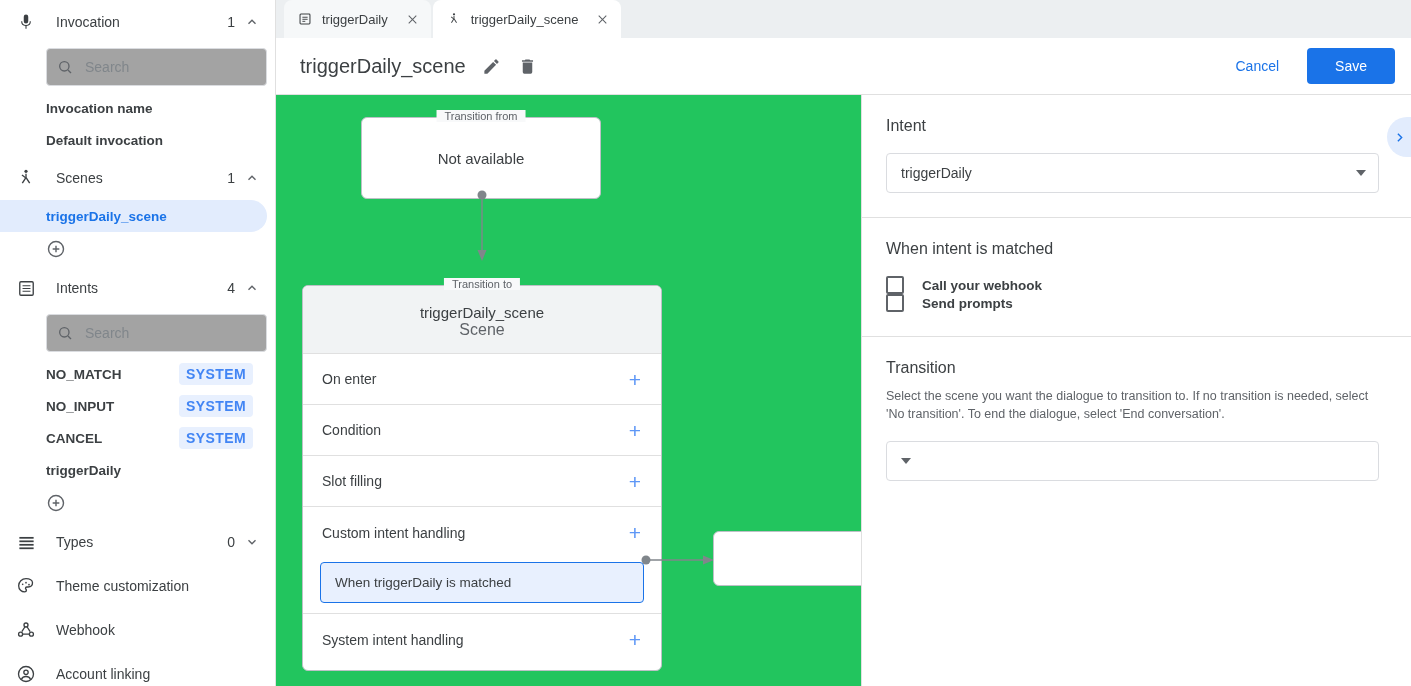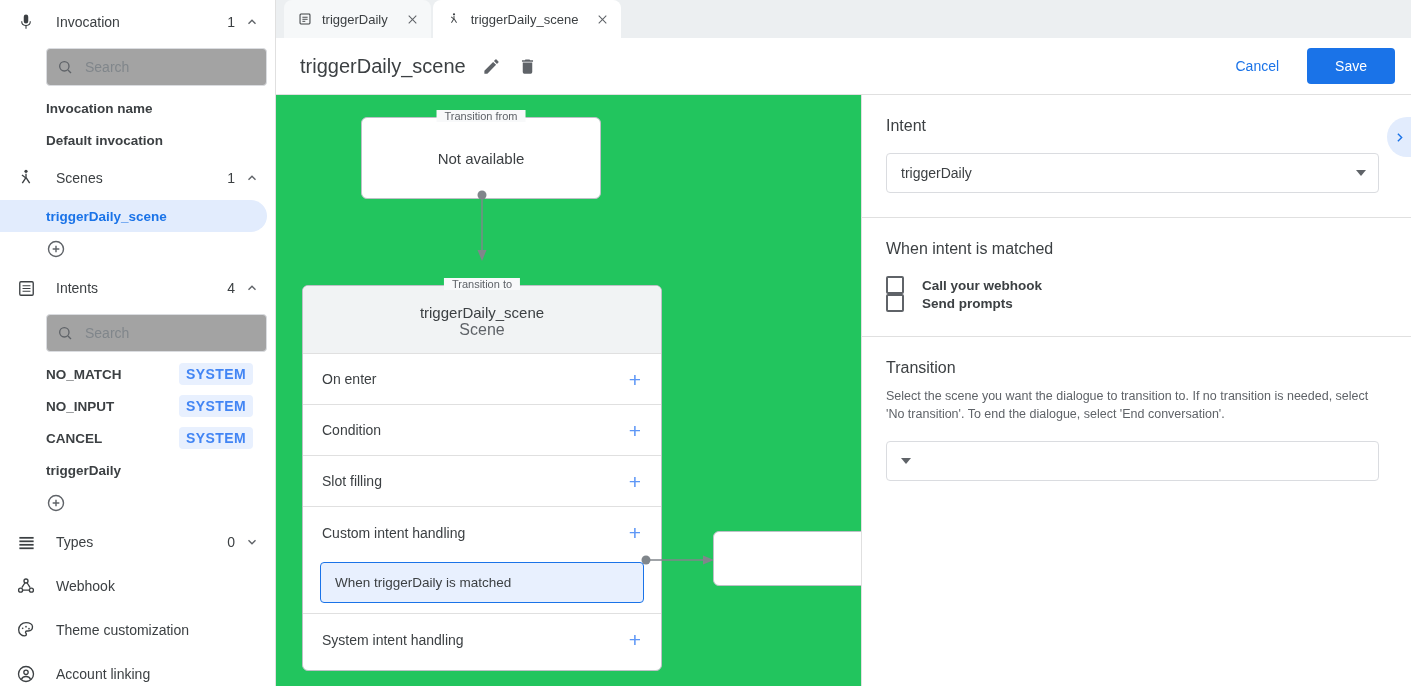--- a/index.html
+++ b/index.html
@@ -335,38 +335,38 @@
       <span class="nav-chev">
         <svg width="14" height="14" viewBox="0 0 24 24" fill="none" stroke="currentColor" stroke-width="2.4">
             <path d="M6 9l6 6 6-6"></path>
           </svg>
       </span>
     </div>
 
     <div class="nav-section-head">
       <span class="nav-icon">
         <svg width="20" height="20" viewBox="0 0 24 24" fill="none" stroke="currentColor" stroke-width="1.6">
+            <path d="M12 3.2c-4.9 0-8.8 3.7-8.8 8.4 0 4.6 3.5 7.4 7.1 7.4 1.5 0 2.2-.8 2.2-1.8 0-.6-.3-1-.6-1.4-.3-.4-.5-.7-.5-1.2 0-.8.7-1.4 1.6-1.4h1.6c3 0 5.2-2.1 5.2-5 0-2.8-3.2-5-7.8-5z"></path>
+            <circle cx="8" cy="10" r="1" fill="currentColor" stroke="none"></circle>
+            <circle cx="12" cy="8" r="1" fill="currentColor" stroke="none"></circle>
+            <circle cx="15.6" cy="10.4" r="1" fill="currentColor" stroke="none"></circle>
+          </svg>
+      </span>
+      <span class="nav-label">Theme customization</span>
+    </div>
+    <div class="nav-section-head">
+      <span class="nav-icon">
+        <svg width="20" height="20" viewBox="0 0 24 24" fill="none" stroke="currentColor" stroke-width="1.6">
             <circle cx="12" cy="6" r="2.4"></circle>
             <circle cx="5.5" cy="17" r="2.4"></circle>
             <circle cx="18.5" cy="17" r="2.4"></circle>
             <path d="M10.8 8.1L7 14M13.2 8.1L17 14M8 17h8"></path>
           </svg>
       </span>
       <span class="nav-label">Webhook</span>
-    </div>
-    <div class="nav-section-head">
-      <span class="nav-icon">
-        <svg width="20" height="20" viewBox="0 0 24 24" fill="none" stroke="currentColor" stroke-width="1.6">
-            <path d="M12 3.2c-4.9 0-8.8 3.7-8.8 8.4 0 4.6 3.5 7.4 7.1 7.4 1.5 0 2.2-.8 2.2-1.8 0-.6-.3-1-.6-1.4-.3-.4-.5-.7-.5-1.2 0-.8.7-1.4 1.6-1.4h1.6c3 0 5.2-2.1 5.2-5 0-2.8-3.2-5-7.8-5z"></path>
-            <circle cx="8" cy="10" r="1" fill="currentColor" stroke="none"></circle>
-            <circle cx="12" cy="8" r="1" fill="currentColor" stroke="none"></circle>
-            <circle cx="15.6" cy="10.4" r="1" fill="currentColor" stroke="none"></circle>
-          </svg>
-      </span>
-      <span class="nav-label">Theme customization</span>
     </div>
     <div class="nav-section-head">
       <span class="nav-icon">
         <svg width="20" height="20" viewBox="0 0 24 24" fill="none" stroke="currentColor" stroke-width="1.6">
             <circle cx="12" cy="12" r="9"></circle>
             <circle cx="12" cy="10" r="2.6"></circle>
             <path d="M6.6 18.4c.9-2.2 2.9-3.4 5.4-3.4s4.5 1.2 5.4 3.4"></path>
           </svg>
       </span>
       <span class="nav-label">Account linking</span>

